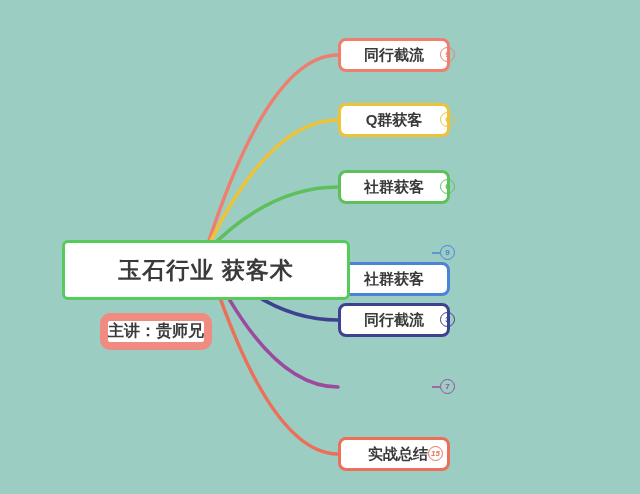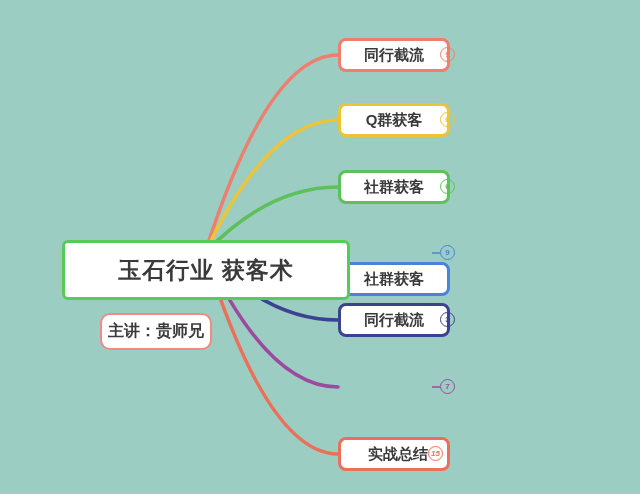--- a/index.html
+++ b/index.html
@@ -18,21 +18,21 @@
     color:#3a3a3a;font-weight:bold;
   }
   #central{
     left:62px;top:240px;width:288px;height:60px;
     border:3px solid #56cb5b;border-radius:6px;
     font-size:23px;letter-spacing:1px;
     z-index:3;
   }
   #presenter{
     left:100px;top:313px;width:112px;height:37px;
-    border:2px solid #be185d;border-radius:10px;
+    border:8px solid #be185d;border-radius:10px;
     font-size:16px;
     z-index:3;
   }
   .branch{
     left:338px;width:112px;height:34px;
     border-radius:8px;border:3px solid #888;
     font-size:15px;
     z-index:2;
   }
   .badge{

